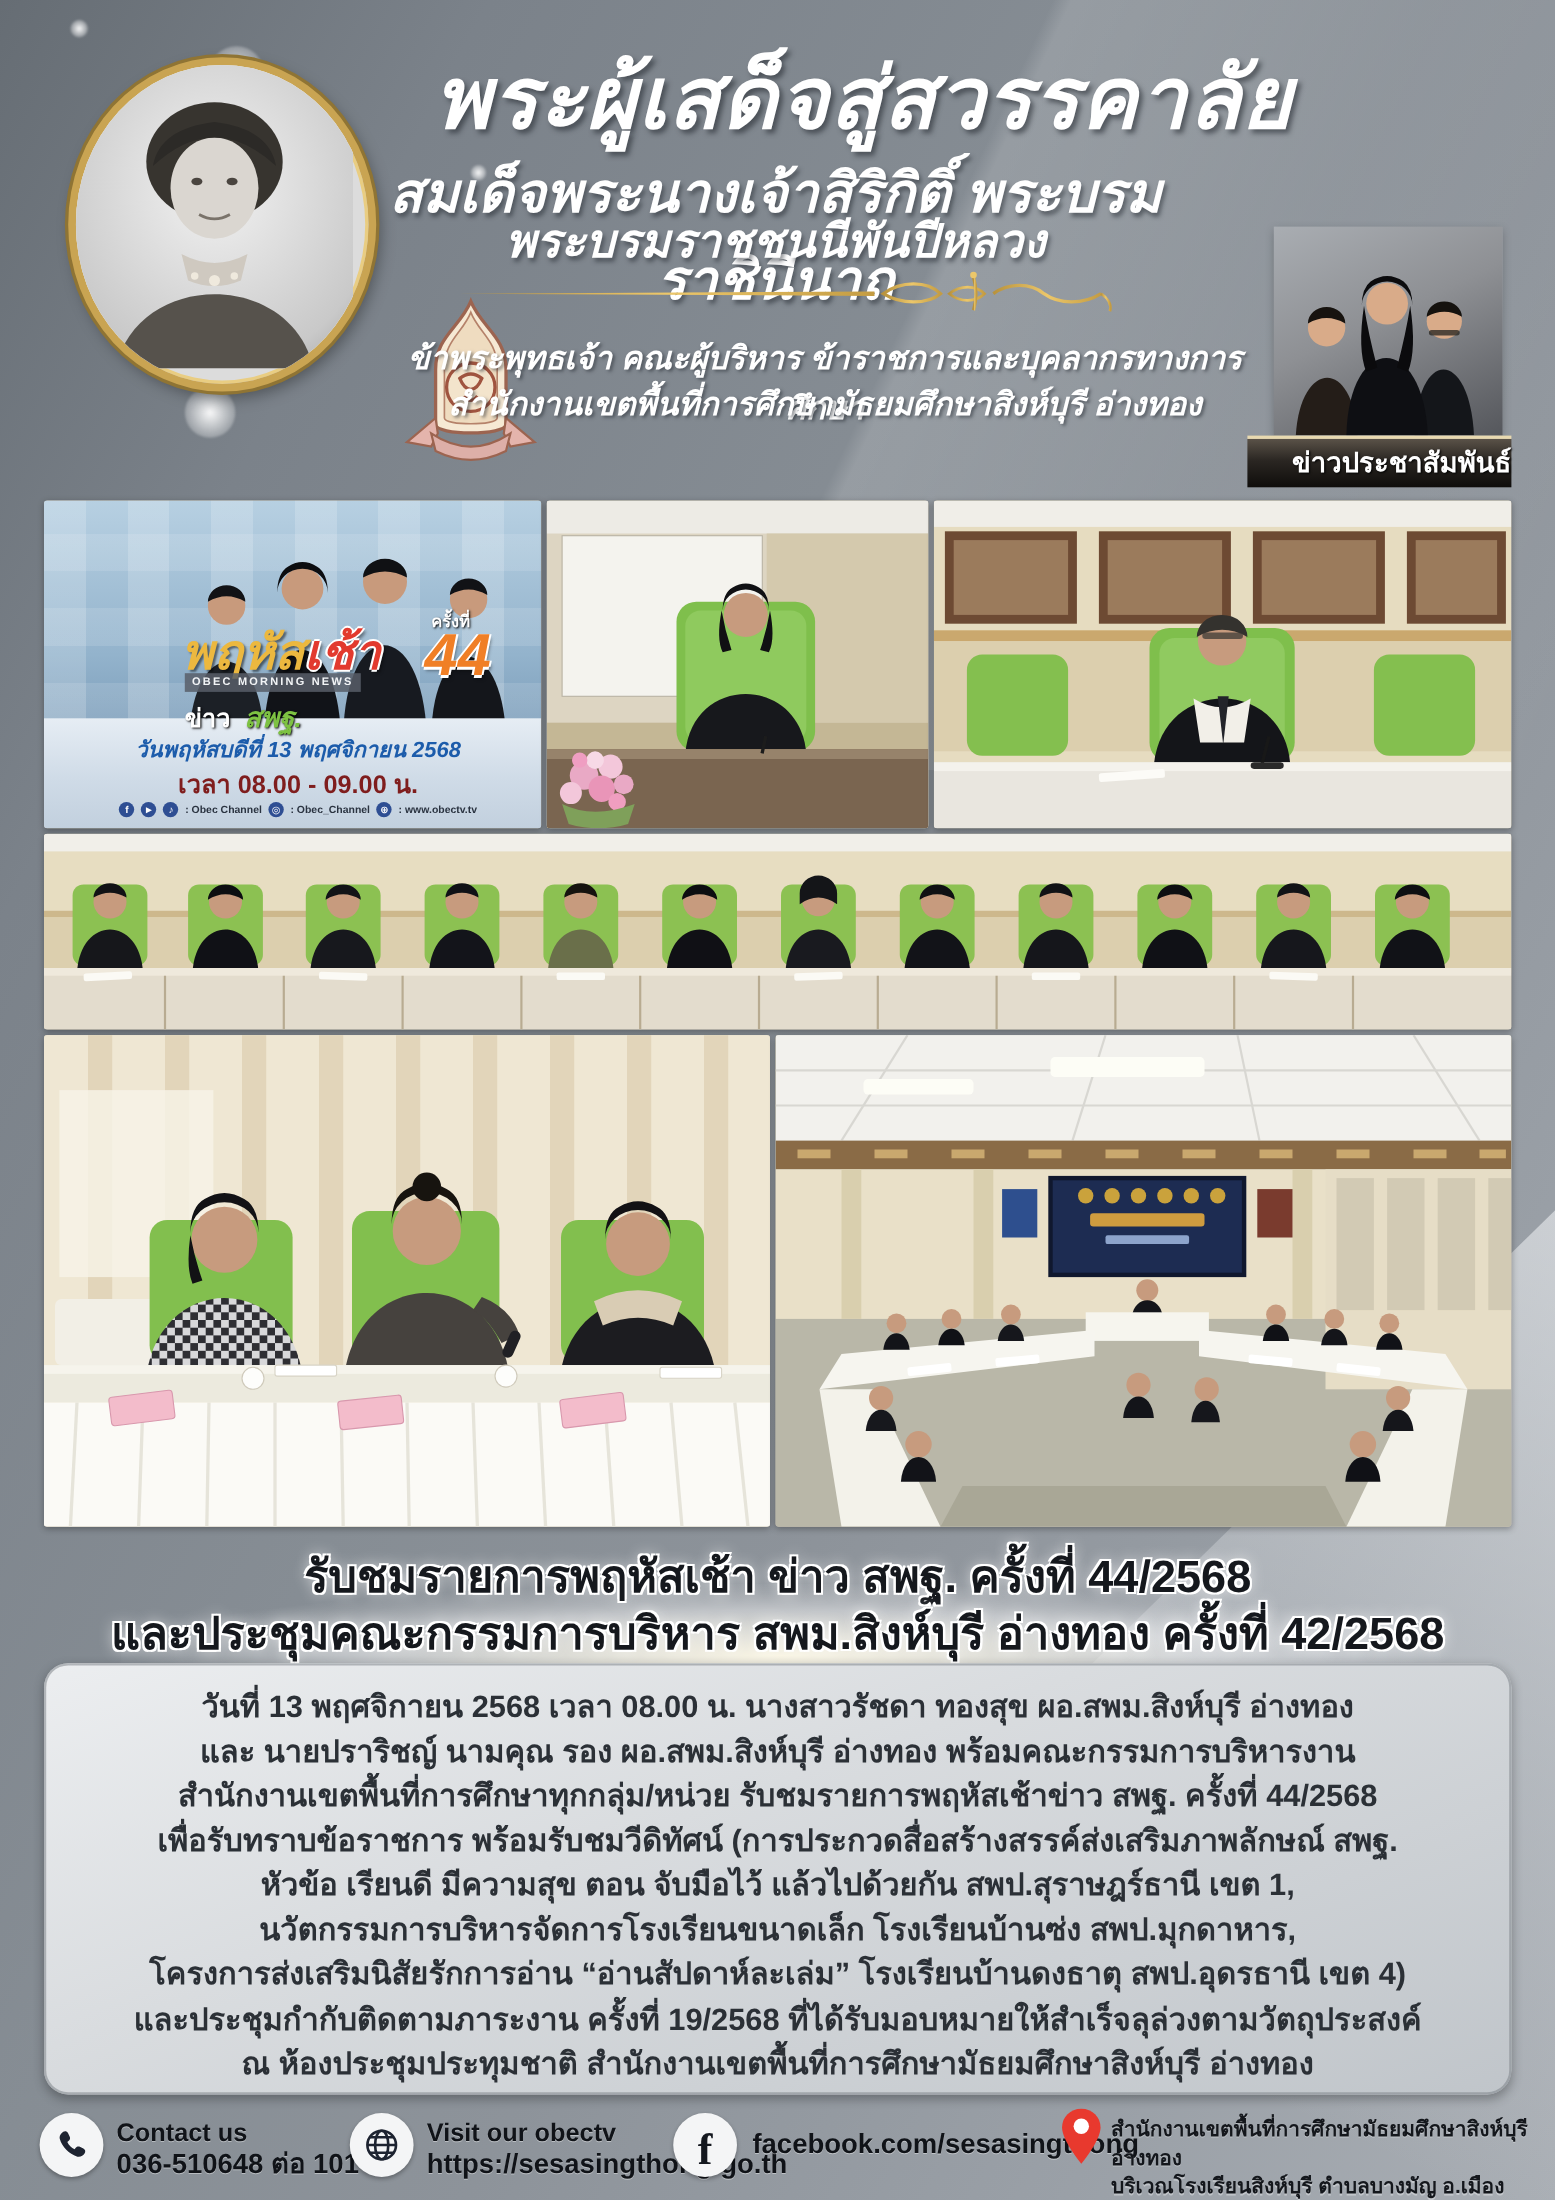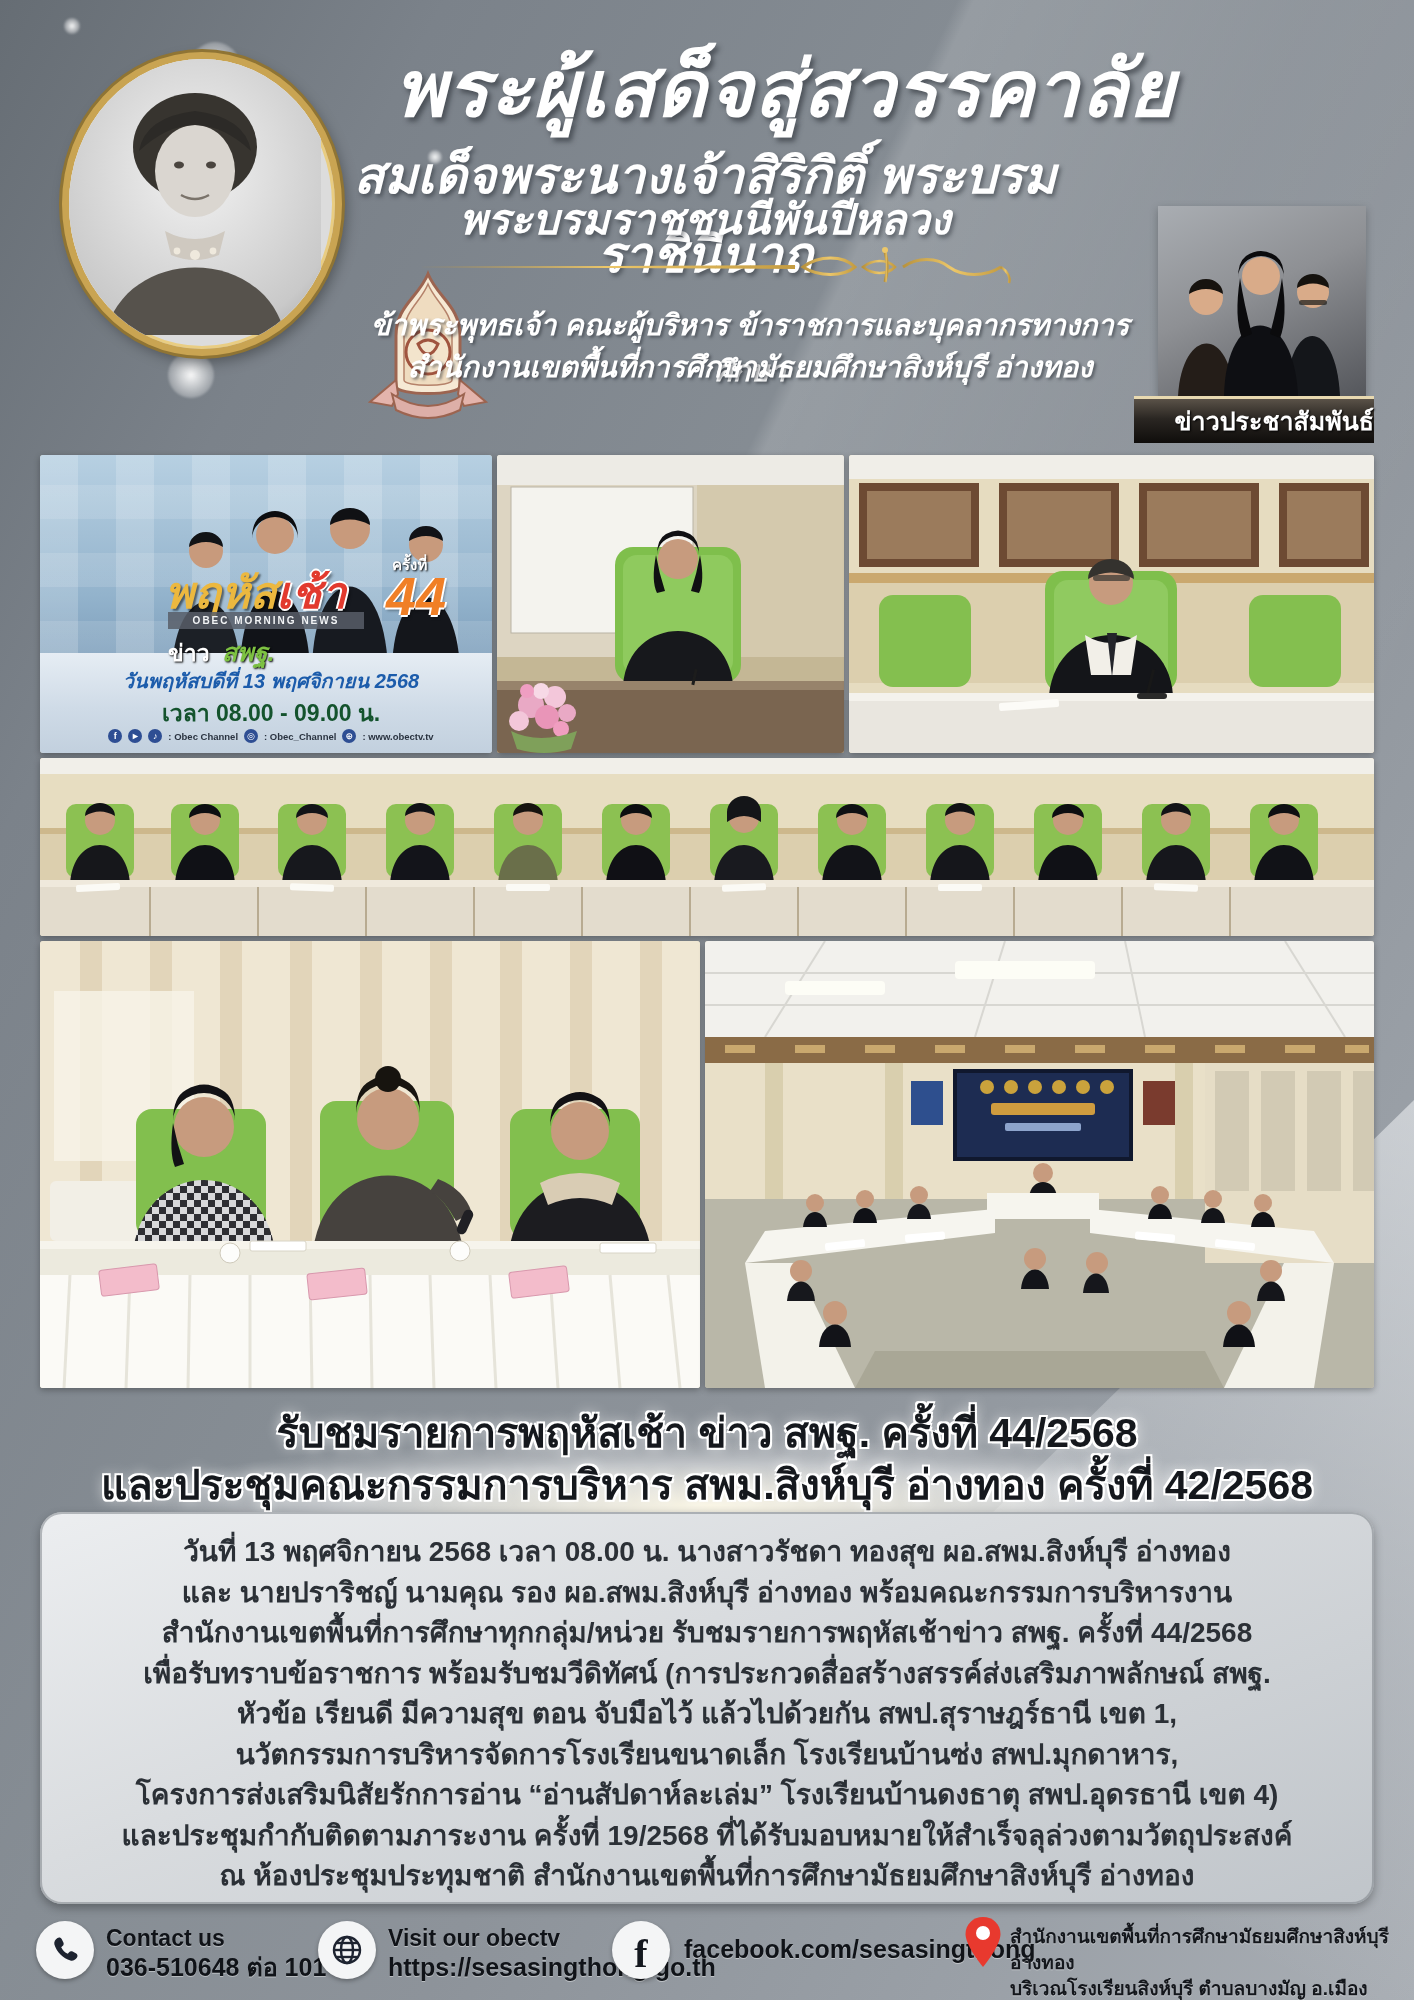--- a/index.html
+++ b/index.html
@@ -51,27 +51,27 @@
       repeating-linear-gradient(0deg,rgba(255,255,255,.12) 0 34px,rgba(255,255,255,0) 34px 68px),
       linear-gradient(180deg,#b7d0e2 0%,#93b3cc 70%,#7fa0bc 100%);}
   .pa-bottom{left:0;top:198px;width:452px;height:100px;
     background:linear-gradient(180deg,#e6edf4 0%,#cfdbe7 55%,#c2d0de 100%);}
   .pa-name{left:125px;top:102px;font-size:44px;font-weight:bold;font-style:italic;white-space:nowrap;}
   .pa-name .gold{color:#ecb83f;text-shadow:2px 2px 2px rgba(0,0,0,.5);}
   .pa-name .red{color:#e23a2e;text-shadow:-2px 0 0 #fff,2px 0 0 #fff,0 -2px 0 #fff,0 2px 0 #fff,3px 3px 3px rgba(0,0,0,.45);}
   .pa-ep-label{left:352px;top:98px;color:#fff;font-size:15px;font-weight:bold;text-shadow:1px 1px 2px #000;}
   .pa-ep-num{left:346px;top:110px;color:#f07f26;font-size:54px;font-weight:bold;font-style:italic;
     text-shadow:-2px 0 0 #fff,2px 0 0 #fff,0 2px 0 #fff,2px 3px 3px rgba(0,0,0,.4);}
-  .pa-en-band{left:128px;top:157px;width:196px;height:17px;line-height:17px;background:rgba(88,94,104,.85);
+  .pa-en-band{left:128px;top:157px;width:160px;height:17px;line-height:17px;background:rgba(88,94,104,.85);
     color:#f2f4f6;font-size:10px;letter-spacing:2px;text-align:center;font-weight:bold;}
   .pa-news-row{left:128px;top:177px;font-weight:bold;white-space:nowrap;}
   .pa-news-row .w{color:#fff;font-size:23px;text-shadow:1px 1px 2px #000;}
   .pa-news-row .g{color:#7dc242;font-size:25px;font-style:italic;text-shadow:1px 1px 2px #000;margin-left:8px;}
   .pa-date{left:46px;top:210px;width:370px;text-align:center;color:#1c5cab;font-size:20px;font-weight:bold;font-style:italic;}
-  .pa-time{left:46px;top:240px;width:370px;text-align:center;color:#14532d;font-size:23px;font-weight:bold;}
+  .pa-time{left:46px;top:240px;width:370px;text-align:center;color:#7f1d1d;font-size:23px;font-weight:bold;}
   .pa-social{left:56px;top:274px;width:350px;display:flex;justify-content:center;align-items:center;gap:6px;
     font-size:9.5px;font-weight:bold;color:#2a3340;white-space:nowrap;}
   .soc-dot{display:inline-block;width:14px;height:14px;border-radius:50%;background:#2e4e93;color:#fff;
     font-size:9px;line-height:14px;text-align:center;font-weight:bold;}
   
   .headline{left:0;width:1414px;text-align:center;color:#15181d;font-weight:800;
     text-shadow:-2px -2px 0 #fff,2px -2px 0 #fff,-2px 2px 0 #fff,2px 2px 0 #fff,0 0 14px rgba(255,255,255,.9);}
   .hl1{top:1400px;font-size:41px;}
   .hl2{top:1452px;font-size:41px;}
   

